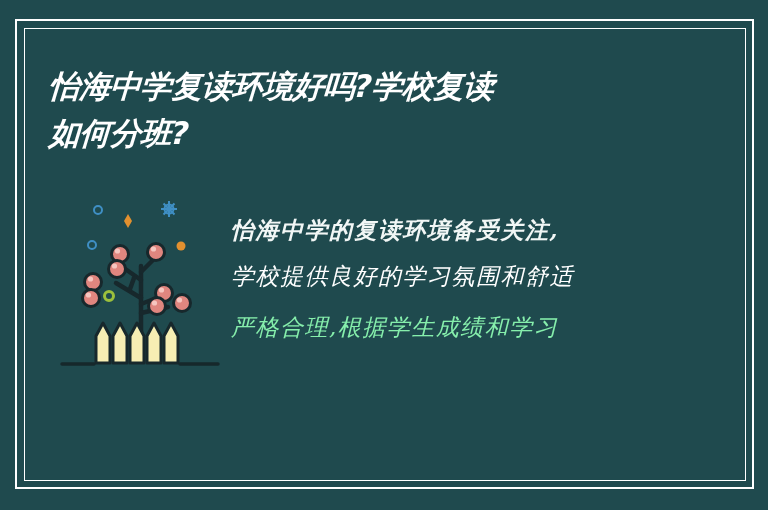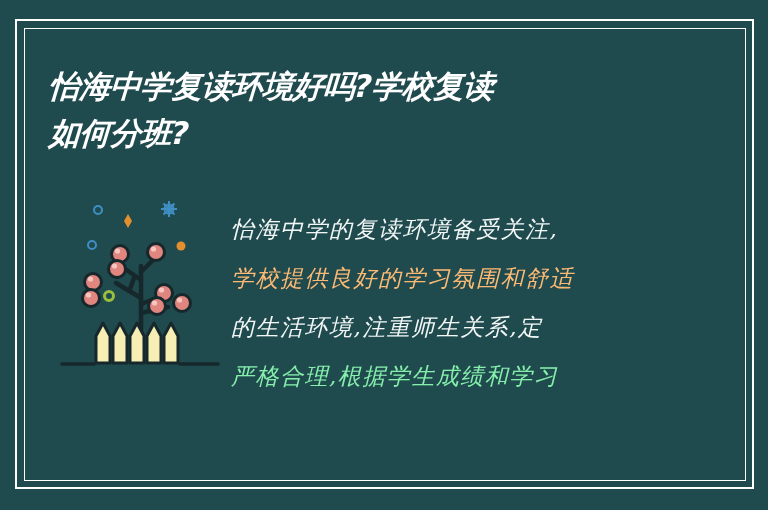--- a/index.html
+++ b/index.html
@@ -100,23 +100,22 @@
 
   <div class="frame frame-outer" style="border-color: rgb(255, 255, 255);"></div>
   <div class="frame frame-inner" style="border-color: rgb(255, 255, 255);"></div>
 
   <div id="title-block">
     <div class="title-line" style="color: rgb(255, 255, 255);">怡海中学复读环境好吗?学校复读</div>
     <div class="title-line" style="color: rgb(255, 255, 255);">如何分班?</div>
   </div>
 
   <div id="body-block">
-    <div class="body-line" style="color: rgb(242, 247, 246);">怡海中学的复读环境备受关注,</div>
-    <div class="body-line" style="color: #fdba74;">学校提供良好的学习氛围和舒适</div>
-    <div class="body-line" style="color: rgb(242, 247, 246);">的生活环境,注重师生关系,定</div>
+    <div class="body-line" style="color: rgb(242, 247, 246); font-weight: bold;">怡海中学的复读环境备受关注,</div>
+    <div class="body-line" style="color: #ffffff; font-family: Liberation Mono, monospace;">学校提供良好的学习氛围和舒适</div>
     <div class="body-line" style="color: #86efac;">严格合理,根据学生成绩和学习</div>
   </div>
 
   <div id="illustration">
     <svg width="170" height="180" viewBox="0 0 170 180" xmlns="http://www.w3.org/2000/svg">
 
       <g fill="none" stroke="#3f8fc4" stroke-width="2">
         <circle cx="40" cy="22" r="4"></circle>
       </g>
       <g fill="none" stroke="#3f8fc4" stroke-width="2">

